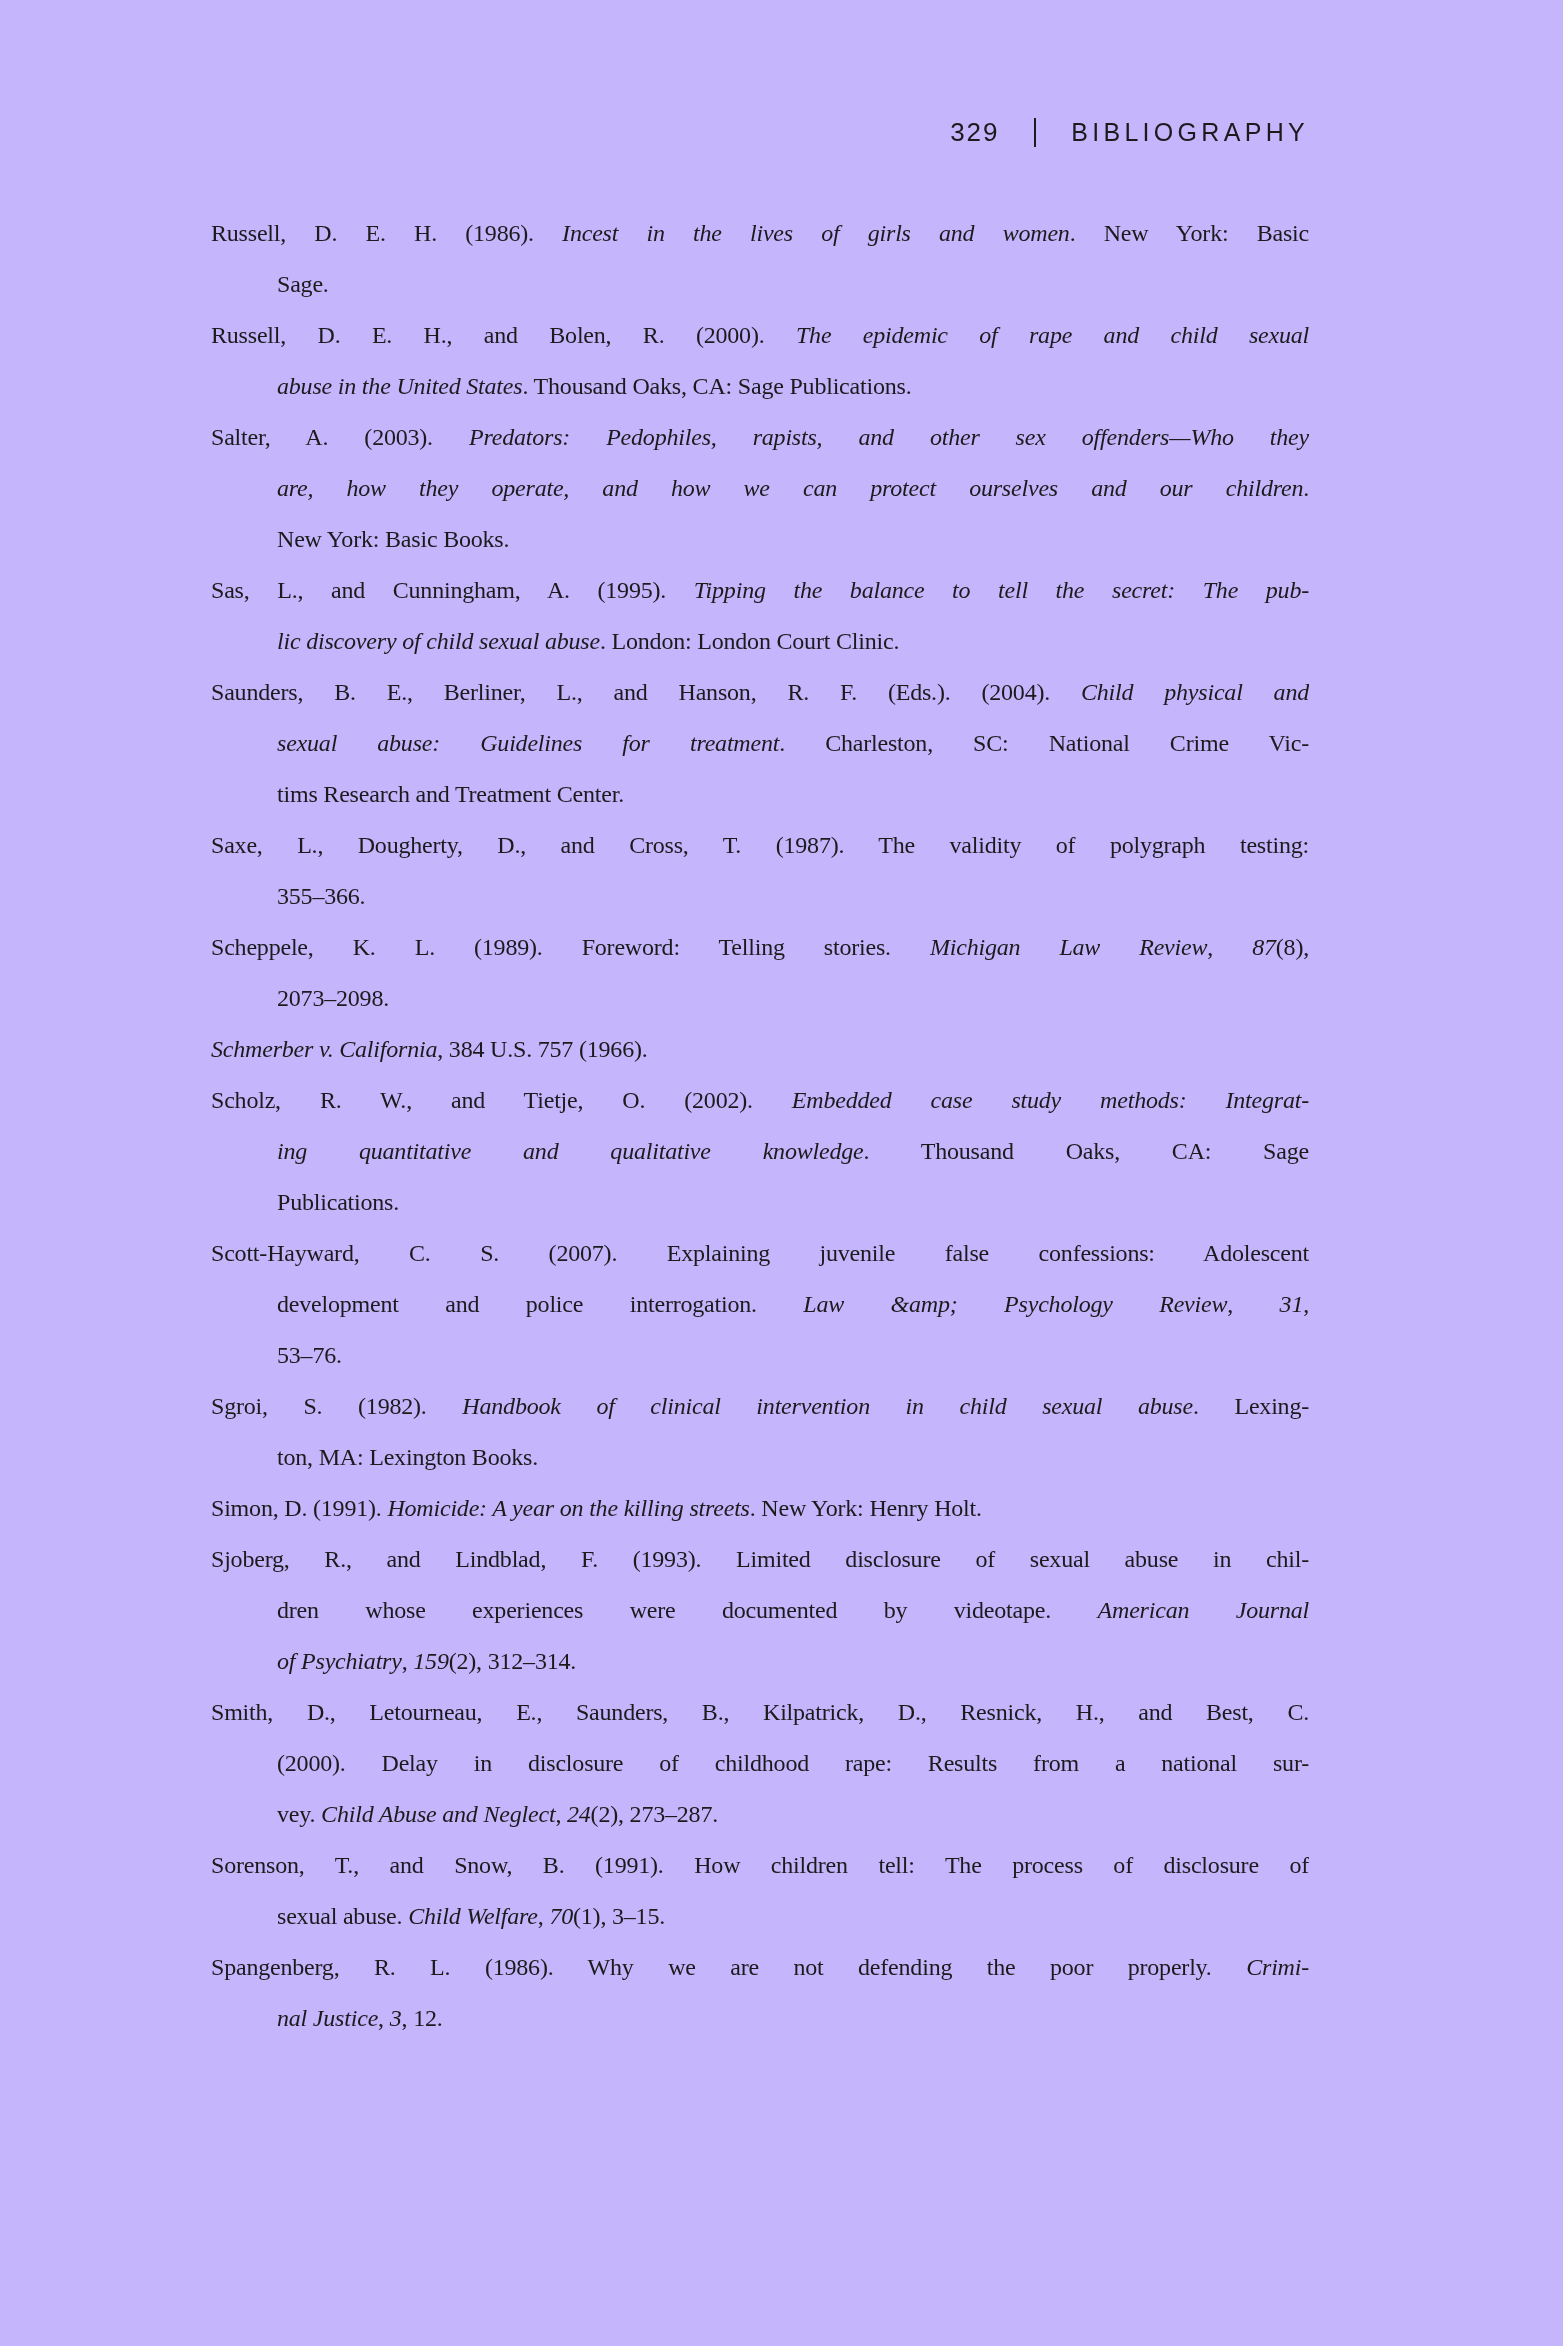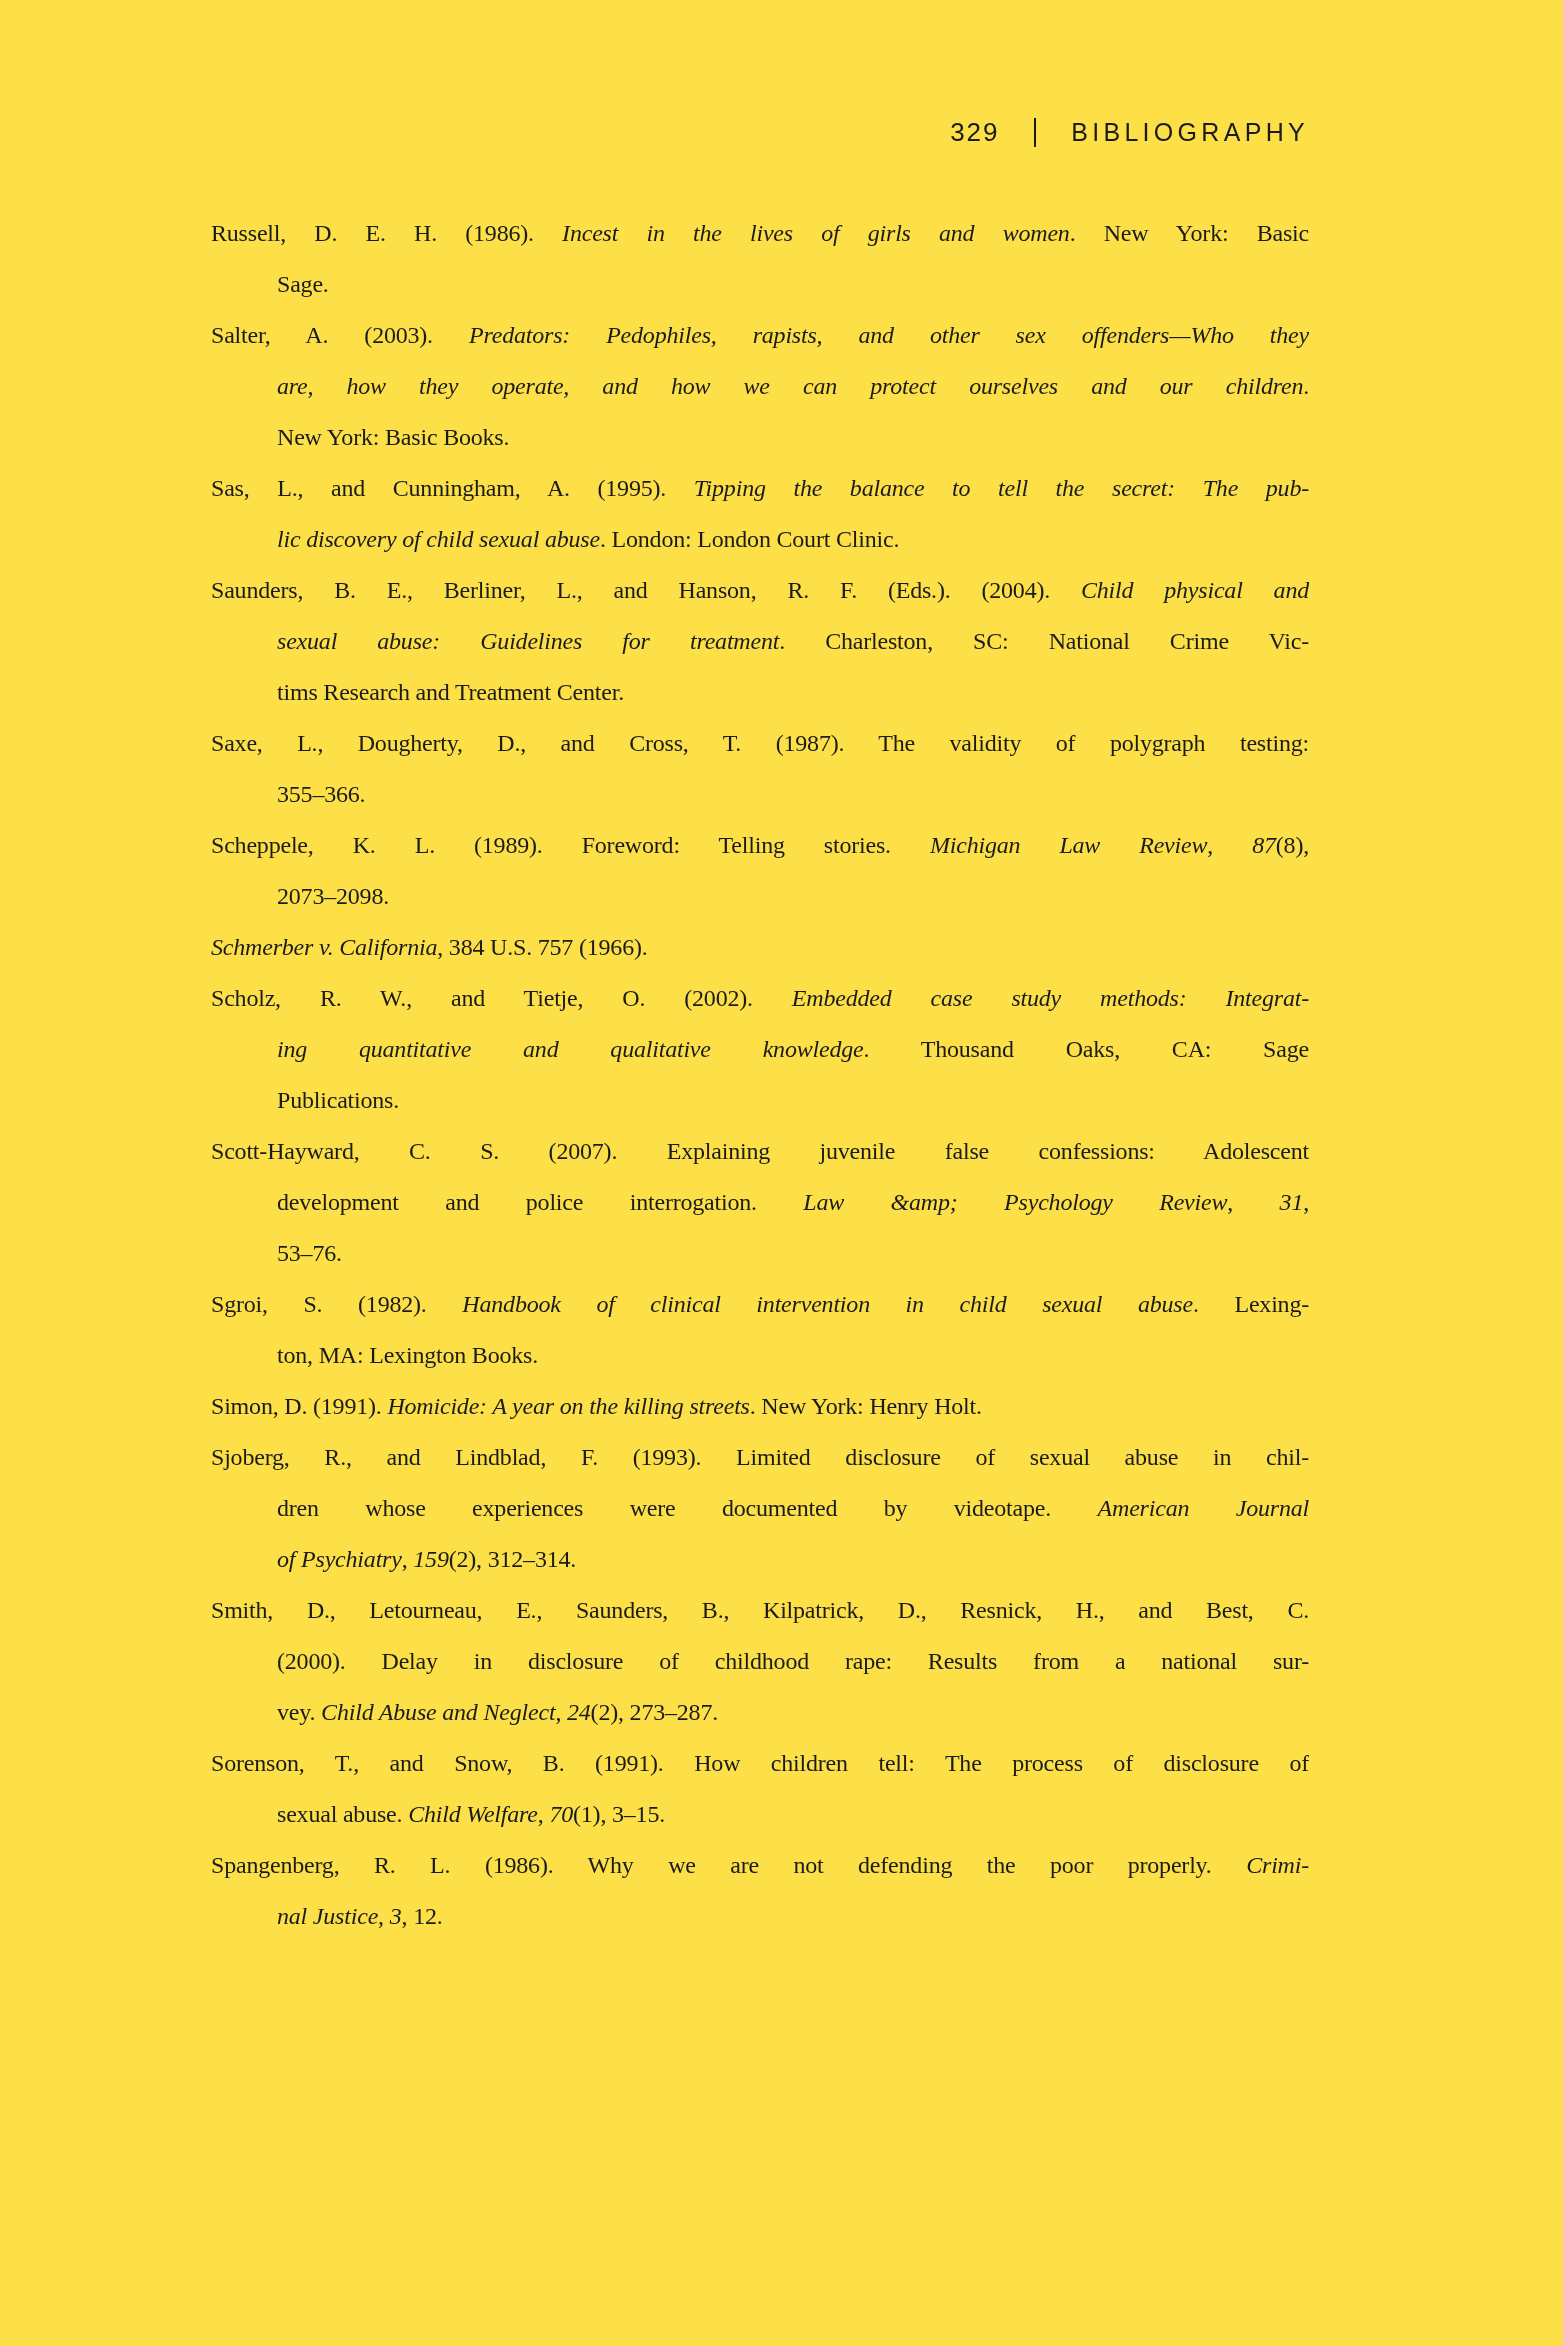--- a/index.html
+++ b/index.html
@@ -4,21 +4,21 @@
 <style>
   html, body { margin: 0; padding: 0; }
   body {
     width: 1563px; height: 2347px;
     background: #ffffff;
     font-family: "Liberation Serif", serif;
   }
   .page {
     position: relative;
     width: 1563px; height: 2347px;
-    background: #fde047;
+    background: #c4b5fd;
     overflow: hidden;
   }
   .running-head {
     position: absolute;
     top: 117px; left: 211px; width: 1098px;
     display: flex;
     justify-content: flex-end;
     align-items: center;
     gap: 35px;
     font-family: "Liberation Sans", sans-serif;
@@ -64,20 +64,24 @@
 <div class="page">
   <div class="running-head">
     <span class="page-number">329</span>
     <span class="head-divider"></span>
     <span class="head-title">BIBLIOGRAPHY</span>
   </div>
   <div class="bib">
       <div class="entry">
         <div class="line just"><span>Russell, D. E. H. (1986). </span><span class="it">Incest in the lives of girls and women</span><span>. New York: Basic</span></div>
         <div class="line cont"><span>Sage.</span></div>
+      </div>
+      <div class="entry">
+        <div class="line just"><span>Russell, D. E. H., and Bolen, R. (2000). </span><span class="it">The epidemic of rape and child sexual</span></div>
+        <div class="line cont"><span class="it">abuse in the United States</span><span>. Thousand Oaks, CA: Sage Publications.</span></div>
       </div>
       <div class="entry">
         <div class="line just"><span>Salter, A. (2003). </span><span class="it">Predators: Pedophiles, rapists, and other sex offenders—Who they</span></div>
         <div class="line cont just"><span class="it">are, how they operate, and how we can protect ourselves and our children</span><span>.</span></div>
         <div class="line cont"><span>New York: Basic Books.</span></div>
       </div>
       <div class="entry">
         <div class="line just"><span>Sas, L., and Cunningham, A. (1995). </span><span class="it">Tipping the balance to tell the secret: The pub-</span></div>
         <div class="line cont"><span class="it">lic discovery of child sexual abuse</span><span>. London: London Court Clinic.</span></div>
       </div>

